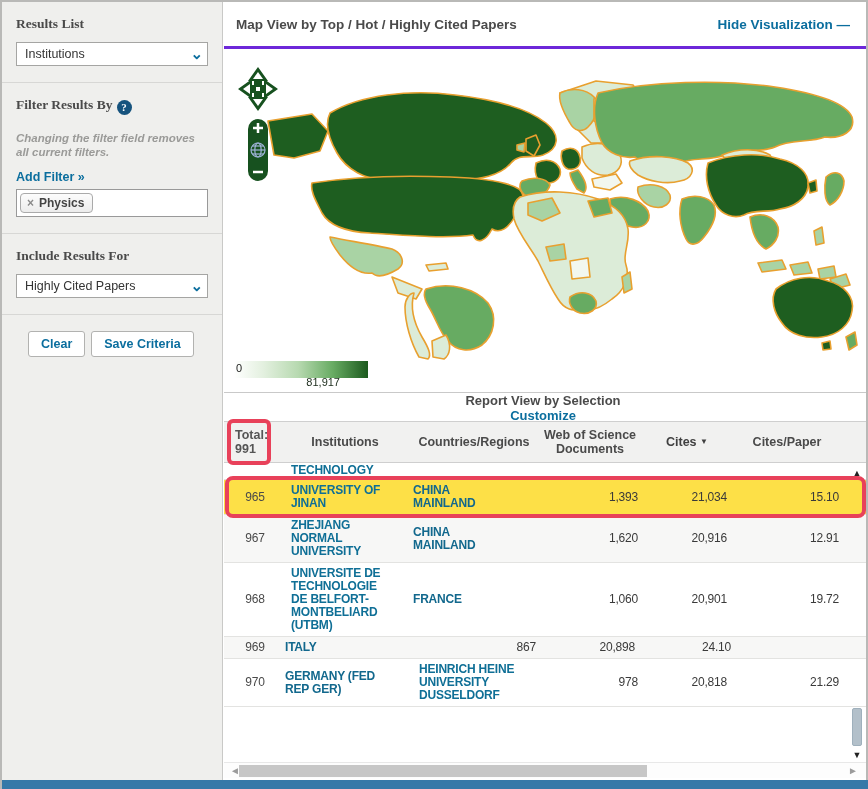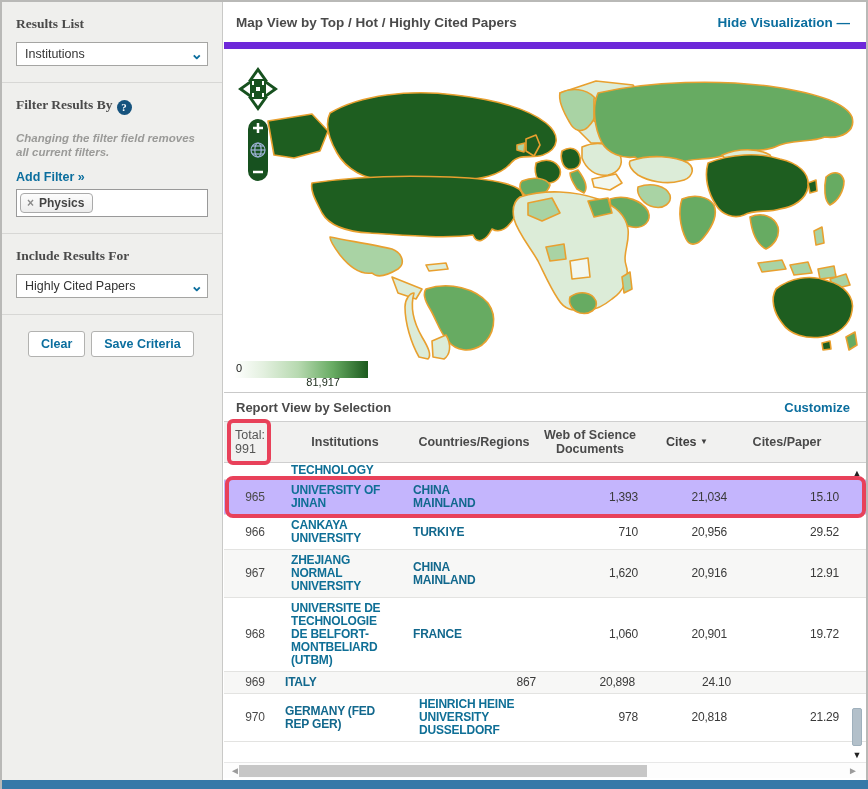--- a/index.html
+++ b/index.html
@@ -20,45 +20,45 @@
   .sb-note { font-size:11.5px; font-style:italic; font-weight:bold; color:#9a9a98; line-height:14px; margin-bottom:8px; }
   .add-filter { font-size:12.5px; font-weight:bold; color:var(--link,#0b6e9e); text-decoration:none; display:inline-block; margin-bottom:5px; cursor:pointer; }
   .filter-box { background:#fff; border:1px solid #999; min-height:27px; padding:3px; }
   .chip { display:inline-flex; align-items:center; gap:5px; border:1px solid #aaa; border-radius:4px; background:linear-gradient(#fcfcfc,#ececec); padding:2px 8px 2px 6px; font-size:12px; font-weight:bold; color:#444; cursor:pointer; }
   .chip .x { color:#8a8a8a; font-size:12px; font-weight:bold; }
   .btn-row { display:flex; gap:6px; padding:16px 26px; }
   .btn { background:#fff; border:1px solid #b2b2b0; border-radius:3px; color:var(--link,#0b6e9e); font-weight:bold; font-size:12.5px; padding:5px 12px; cursor:pointer; font-family:inherit; }
 
   
   .main { position:absolute; left:222px; top:0; right:0; height:779px; background:#fff; }
-  .map-header { display:flex; justify-content:space-between; align-items:center; height:47px; padding:0 16px 0 12px; border-bottom:7px solid #6d28d9; }
+  .map-header { display:flex; justify-content:space-between; align-items:center; height:47px; padding:0 16px 0 12px; border-bottom:3px solid #6d28d9; }
   .map-title { font-size:13.5px; font-weight:bold; color:#4a4a4a; }
   .hide-viz { font-size:13.5px; font-weight:bold; color:var(--link,#0b6e9e); text-decoration:none; cursor:pointer; }
   .map-area { position:relative; height:343px; background:#fff; overflow:hidden; }
   .map-svg { position:absolute; left:6px; top:2px; }
   .map-controls { position:absolute; left:12px; top:16px; width:44px; }
   .legend { position:absolute; left:10px; top:312px; width:134px; height:17px; background:linear-gradient(90deg,#ffffff 0%,#e3f0df 22%,#b7d9b0 48%,#67ab62 74%,#1c5a1e 100%); }
   .legend .lg-min { position:absolute; left:2px; top:1px; font-size:11px; color:#222; }
   .legend .lg-max { position:absolute; right:28px; top:15px; font-size:11px; color:#1b2b1b; }
 
-  .report-bar { display:flex; justify-content:space-between; align-items:center; height:29px; padding:0 16px 0 12px; border-top:1px solid #c9c9c9; }
+  .report-bar { display:flex; justify-content:space-between; align-items:center; height:29px; padding:0 16px 0 12px; border-top:1px solid #c9c9c9;flex-direction:column; }
   .report-title { font-size:13px; font-weight:bold; color:#4a4a4a; }
   .customize { font-size:13px; font-weight:bold; color:var(--link,#0b6e9e); text-decoration:none; cursor:pointer; }
 
   
   .grid { display:grid; grid-template-columns:52px 128px 130px 102px 92px 108px; }
   .thead { position:relative; height:42px; background:#f1f1f0; border-top:1px solid #cfcfcf; border-bottom:1px solid #cfcfcf; align-items:center; padding-left:5px; }
   .th { font-size:12.5px; font-weight:bold; color:#4a4a4a; text-align:center; line-height:14px; }
-  .th-total { text-align:left; font-weight:normal; font-size:12.5px; color:#555; padding-left:6px; position:relative; }
+  .th-total { text-align:left; font-weight:bold; font-size:12.5px; color:#555; padding-left:6px; position:relative; }
   .th-cites { color:#404040; cursor:pointer; }
   .th-cites .sort-arrow { font-size:8px; vertical-align:2px; }
   .tbody { position:relative; height:299px; overflow:hidden; }
   .trow { position:relative; align-items:center; padding-left:5px; border-bottom:1px solid #e3e3e1; background:#fff; }
   .trow.stripe { background:#f7f7f6; }
-  .trow.annotated { background:#c4b5fd; }
+  .trow.annotated { background:#fde047; }
   .td { font-size:12px; line-height:13px; padding:4px 0; color:#3a3a3a; letter-spacing:-0.2px; }
   .td.rank { text-align:center; color:#4a4a4a; }
   .td.inst { font-weight:bold; color:#0f6f96; padding-left:10px; padding-right:22px; cursor:pointer; }
   .td.ctry { font-weight:bold; color:#12688d; padding-left:4px; padding-right:32px; }
   .td.num { text-align:right; }
   .td.docs { padding-right:3px; }
   .td.cites { padding-right:6px; }
   .td.cpp { padding-right:2px; }
   .trow.partial { height:17px; overflow:hidden; border-bottom:1px solid #e3e3e1; }
   .trow.partial .td { padding:1px 0 3px 10px; }
@@ -295,28 +295,20 @@
       </div>
       <div id="rows-mount">
           <div class="grid trow stripe annotated">
     <div class="td rank">965</div>
     <div class="td inst">UNIVERSITY OF JINAN</div>
     <div class="td ctry">CHINA MAINLAND</div>
     <div class="td num docs">1,393</div>
     <div class="td num cites">21,034</div>
     <div class="td num cpp">15.10</div>
   </div>
-          <div class="grid trow">
-    <div class="td rank">966</div>
-    <div class="td inst">CANKAYA UNIVERSITY</div>
-    <div class="td ctry">TURKIYE</div>
-    <div class="td num docs">710</div>
-    <div class="td num cites">20,956</div>
-    <div class="td num cpp">29.52</div>
-  </div>
           <div class="grid trow stripe">
     <div class="td rank">967</div>
     <div class="td inst">ZHEJIANG NORMAL UNIVERSITY</div>
     <div class="td ctry">CHINA MAINLAND</div>
     <div class="td num docs">1,620</div>
     <div class="td num cites">20,916</div>
     <div class="td num cpp">12.91</div>
   </div>
           <div class="grid trow">
     <div class="td rank">968</div>

